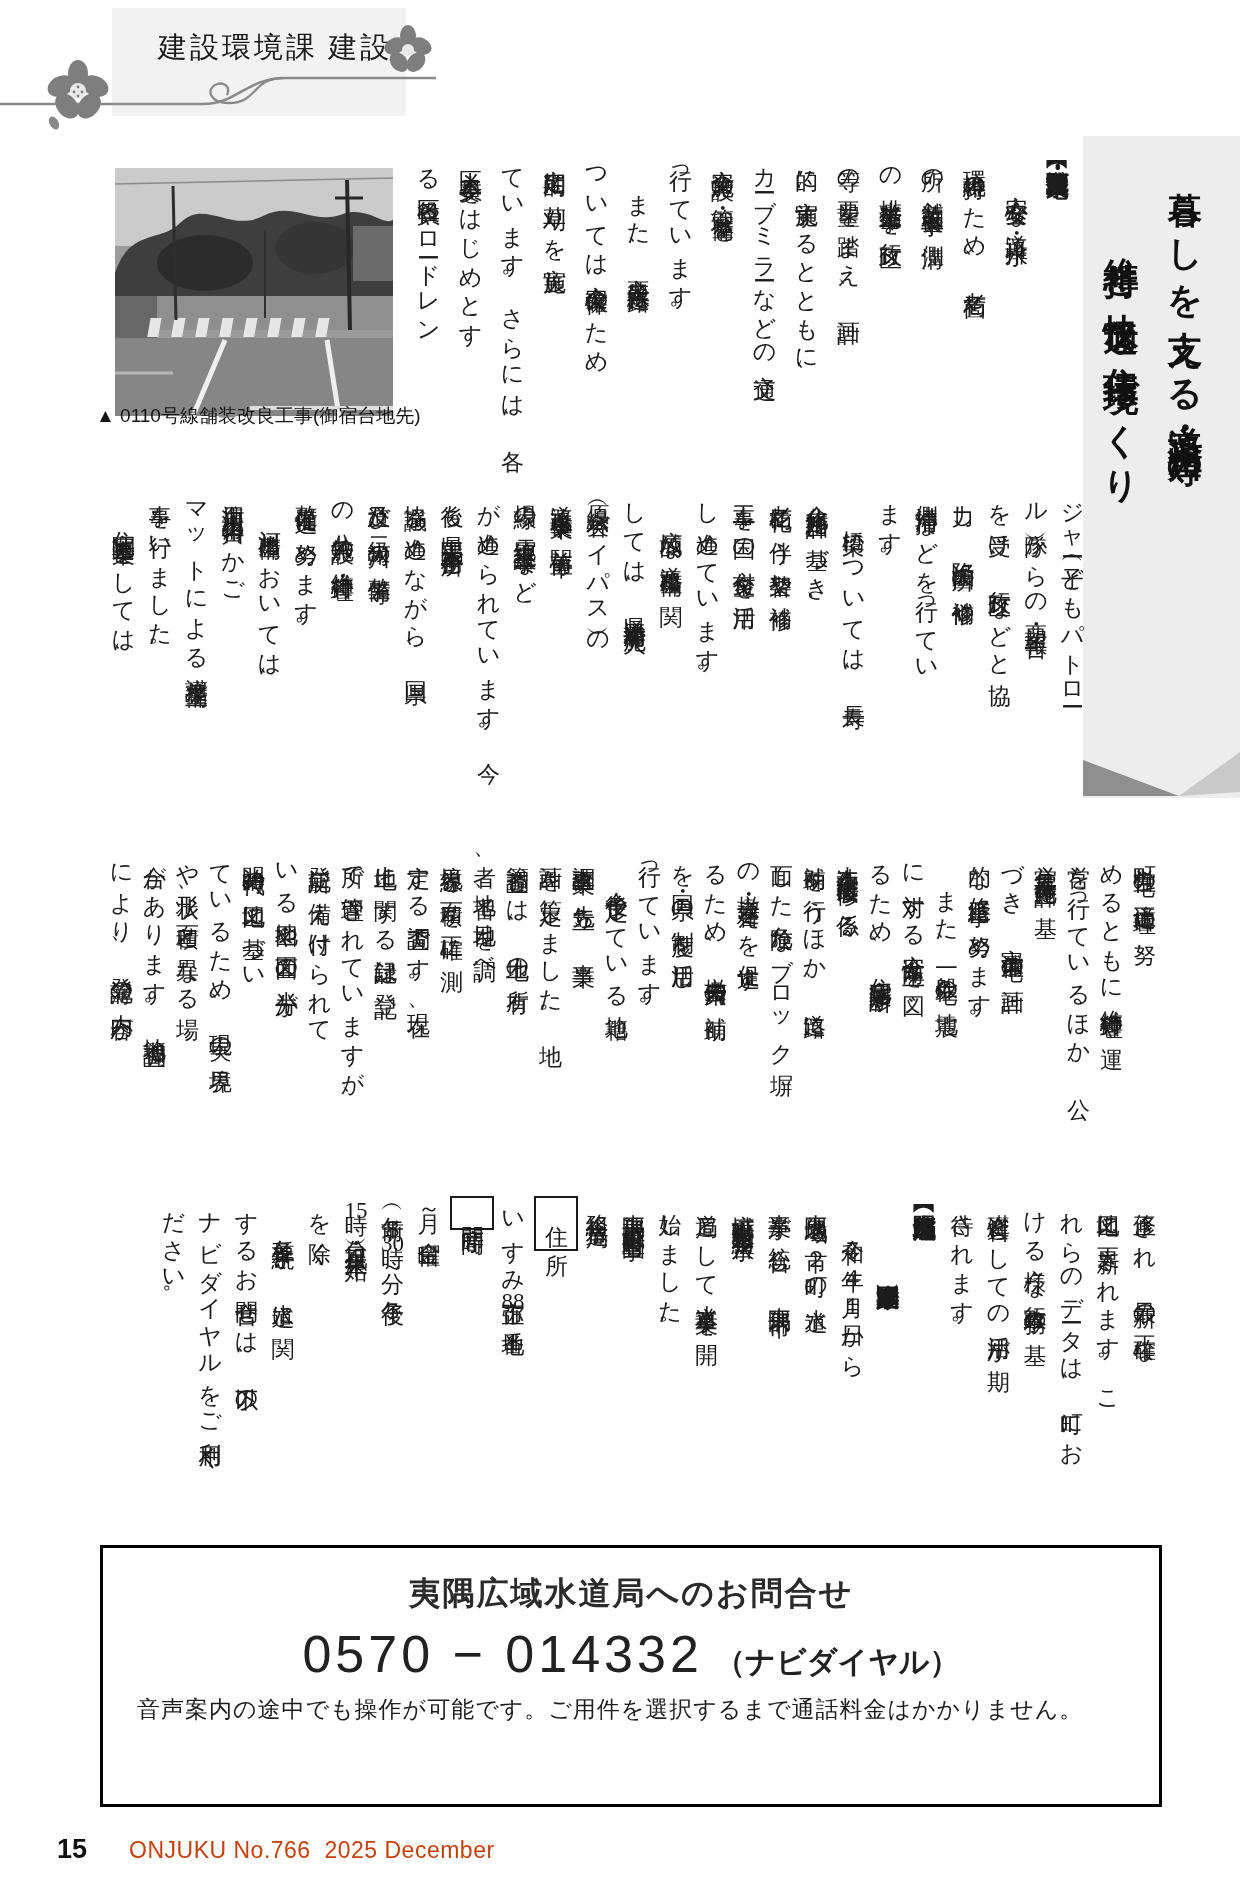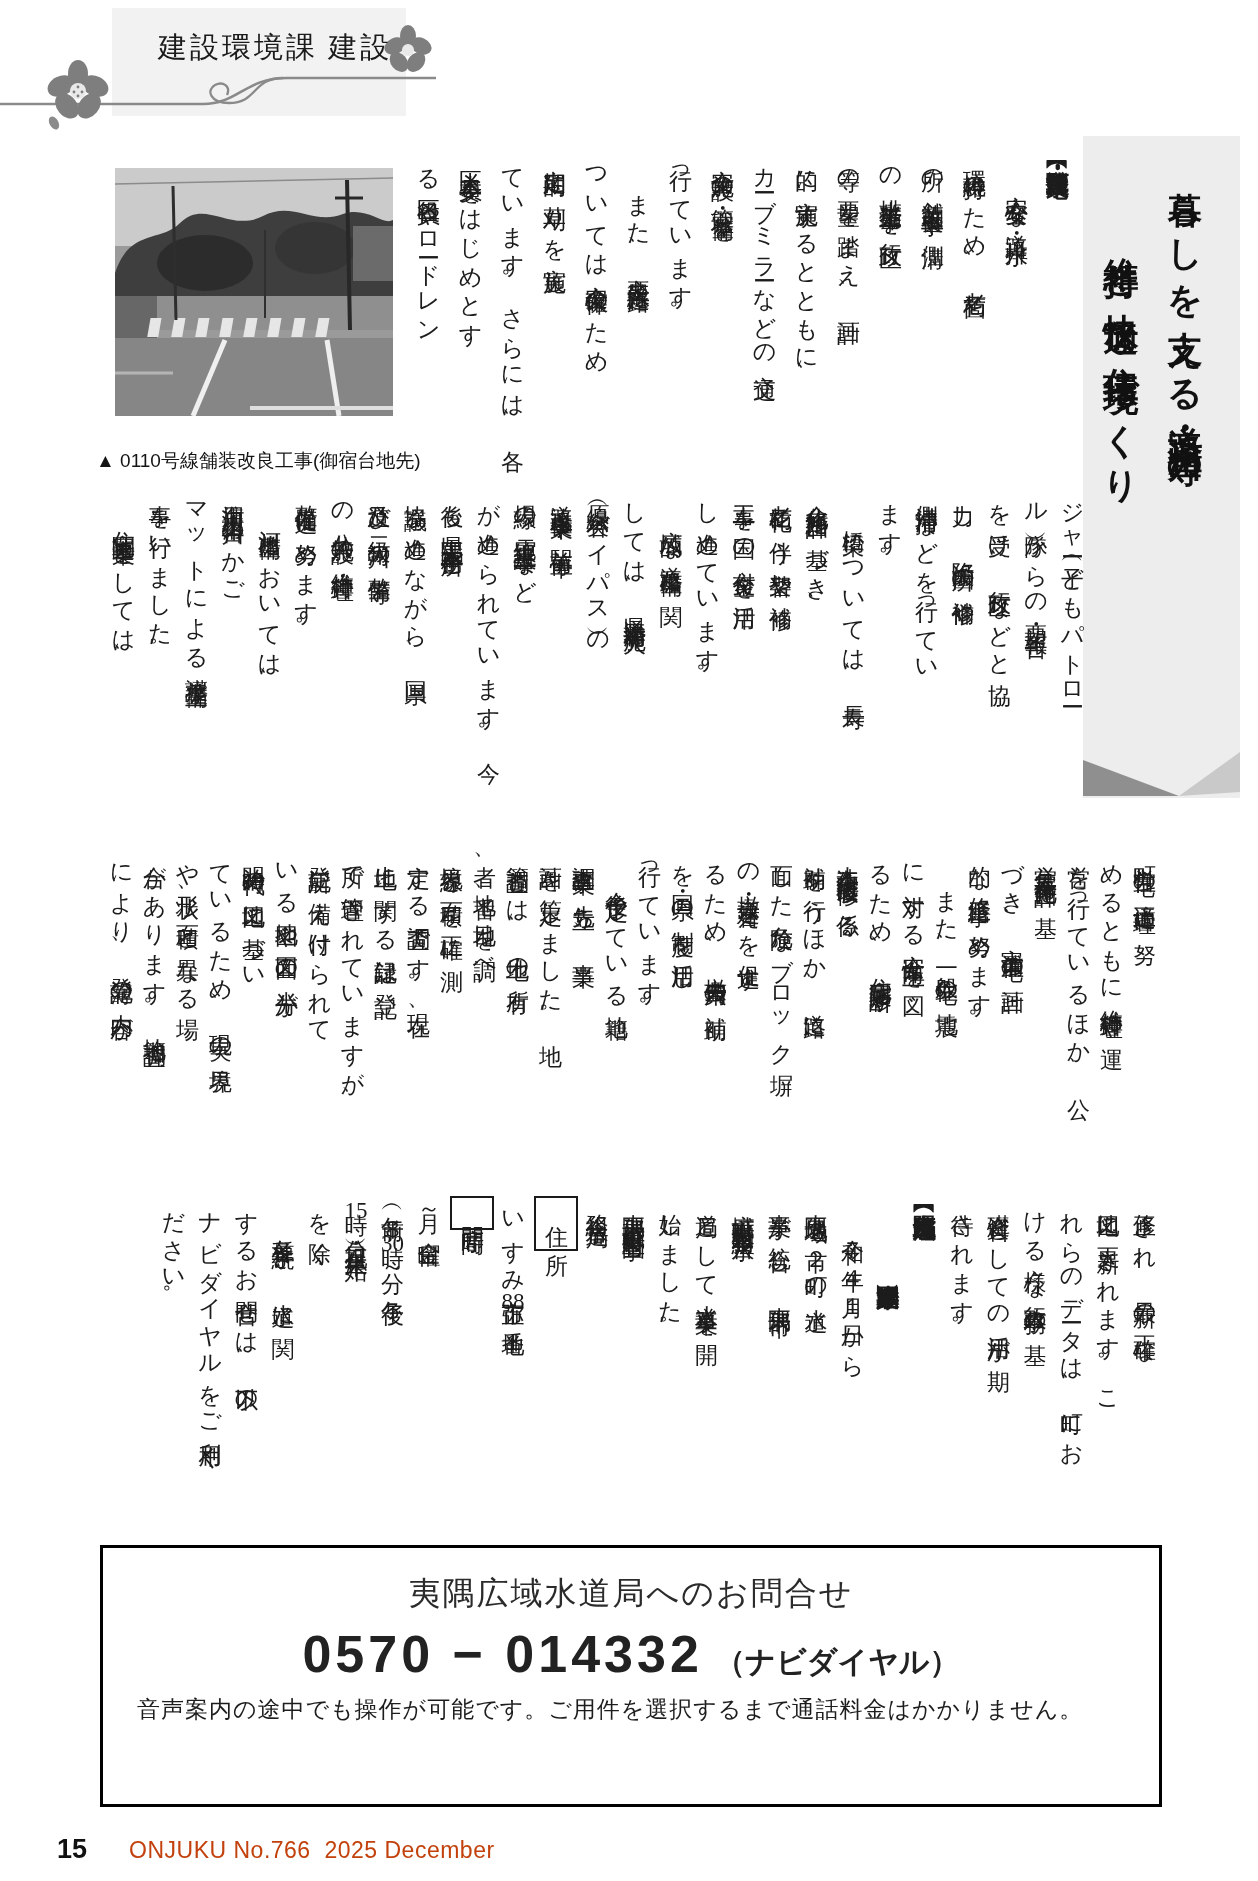--- a/index.html
+++ b/index.html
@@ -14,21 +14,21 @@
   .title-block{position:absolute;left:1083px;top:136px;width:157px;height:662px;background:#ededed;}
   .title-text{position:absolute;top:28px;right:24px;height:610px;writing-mode:vertical-rl;
               font-weight:bold;font-size:35px;letter-spacing:5px;color:#111;}
   .title-text .tl{line-height:64px;}
   .title-text .tl2{padding-top:66px;}
   .title-chevron{position:absolute;left:0;bottom:0;width:157px;height:66px;display:block;}
 
   
   .photo{position:absolute;left:115px;top:168px;width:278px;height:248px;}
   .photo svg{display:block;width:100%;height:100%;}
-  .caption{position:absolute;left:96px;top:448px;width:330px;
+  .caption{position:absolute;left:96px;top:403px;width:330px;
            font-family:"Liberation Sans","DejaVu Sans",sans-serif;
            font-size:19px;letter-spacing:0px;color:#141414;}
 
   
   .band{position:absolute;writing-mode:vertical-rl;font-size:23px;letter-spacing:2.5px;color:#1c1c1c;}
   .band .vcol{line-height:36px;height:max-content;}
   .band1{left:405px;top:152px;width:674px;height:318px;}
   .band1 .vcol{line-height:42px;}
   .band2{left:103px;top:487px;width:987px;height:322px;}
   .band2 .vcol{line-height:36.5px;}
@@ -37,23 +37,23 @@
   .band4{left:150px;top:1196px;width:1012px;height:340px;}
   .band4 .vcol{line-height:36.5px;}
   .gothic-bold{font-family:"Liberation Sans","DejaVu Sans",sans-serif;font-weight:bold;letter-spacing:0.5px;}
   .box{border:2.5px solid #1a1a1a;padding:10px 2px;line-height:30px;margin-left:3px;}
   .tcy{text-combine-upright:all;}
 
   
   .contact-box{position:absolute;left:100px;top:1545px;width:1062px;height:262px;
                border:3px solid #000;background:#fff;box-sizing:border-box;
                font-family:"Liberation Sans","DejaVu Sans",sans-serif;}
-  .cb-title{margin-top:24px;text-align:center;font-size:32px;font-weight:normal;letter-spacing:2px;color:#2b2b2b;}
+  .cb-title{margin-top:24px;text-align:center;font-size:32px;font-weight:bold;letter-spacing:2px;color:#2b2b2b;}
   .cb-phone{margin-top:8px;text-align:center;color:#222;}
-  .cb-number{font-size:52px;font-weight:bold;letter-spacing:4px;}
+  .cb-number{font-size:52px;font-weight:normal;letter-spacing:4px;}
   .cb-phone-label{font-size:30px;font-weight:bold;margin-left:8px;}
   .cb-line{margin:6px 0 0 34px;font-size:23px;letter-spacing:1px;color:#1d1d1d;line-height:38px;}
 
   
   .footer{position:absolute;left:57px;top:1834px;display:flex;align-items:baseline;gap:42px;
           font-family:"Liberation Sans","DejaVu Sans",sans-serif;}
   .pgnum{font-size:27px;font-weight:bold;color:#111;}
   .issue{font-size:23px;color:#c2410c;white-space:pre;letter-spacing:0.5px;}
 </style>
 </head>

